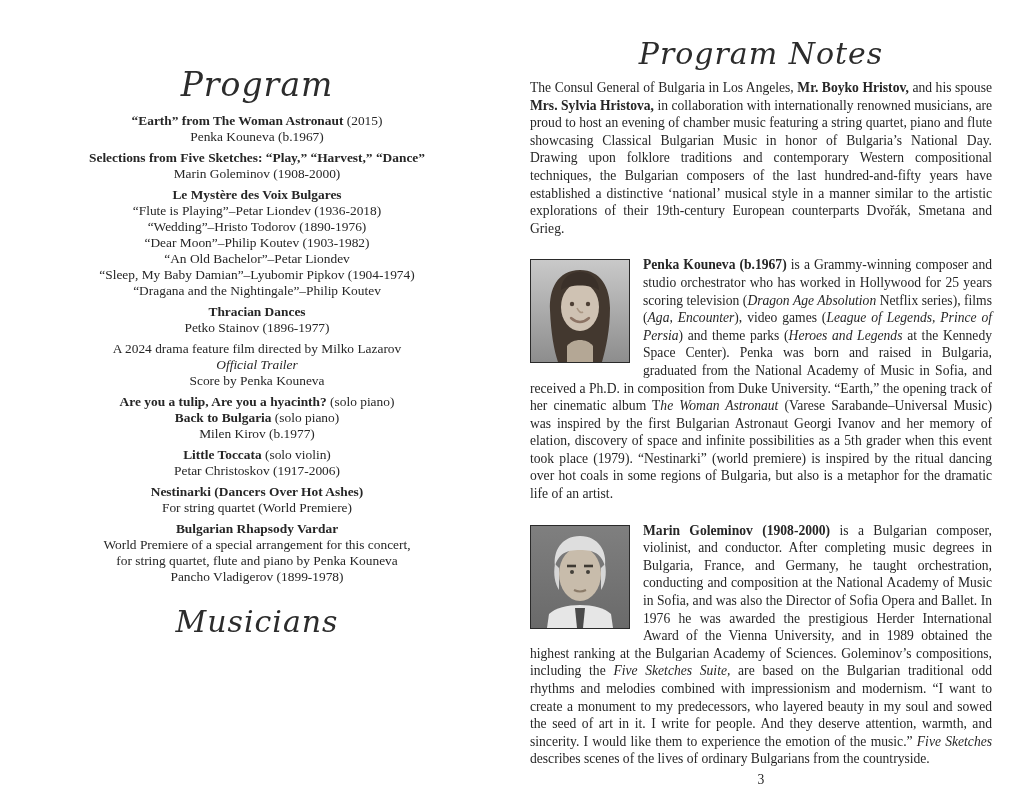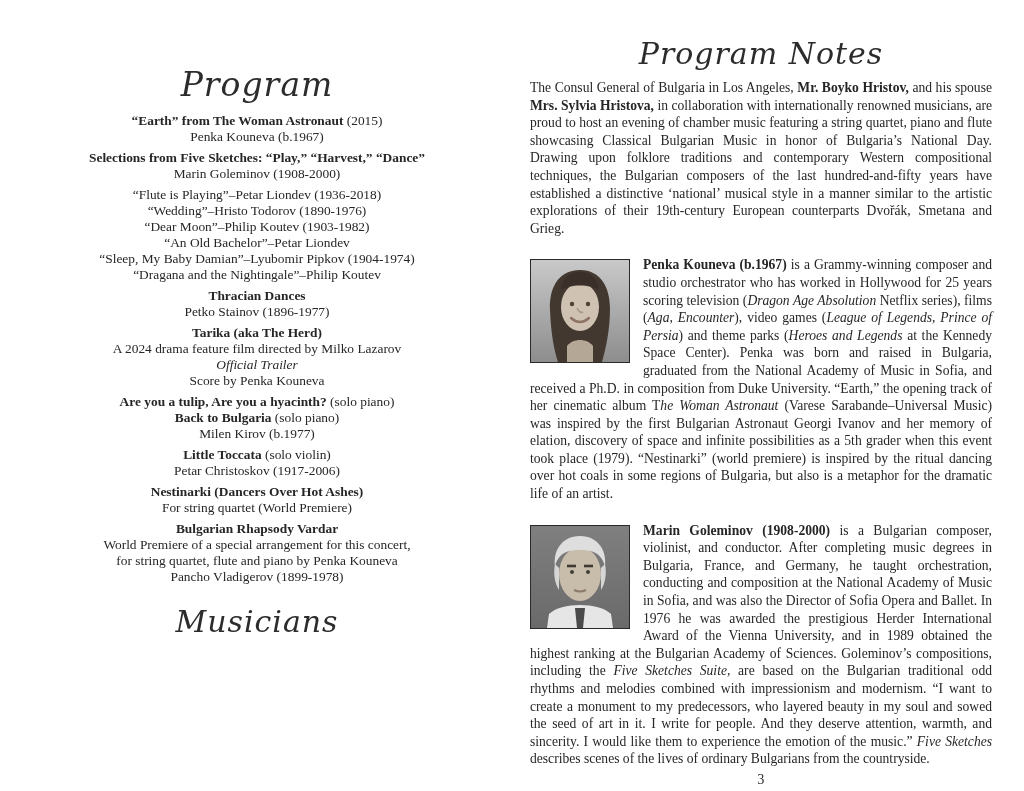--- a/index.html
+++ b/index.html
@@ -45,33 +45,33 @@
     <div>
         <div class="prog-item">
           <div class="line"><span class="b">“Earth” from </span><span class="bi">The Woman Astronaut</span><span> (2015)</span></div>
           <div class="line"><span>Penka Kouneva (b.1967)</span></div>
         </div>
         <div class="prog-item">
           <div class="line"><span class="b">Selections from </span><span class="bi">Five Sketches:</span><span class="b"> “Play,” “Harvest,” “Dance”</span></div>
           <div class="line"><span>Marin Goleminov (1908-2000)</span></div>
         </div>
         <div class="prog-item">
+          <div class="line"><span class="bi">Le Mystère des Voix Bulgares</span></div>
           <div class="line"><span>“Flute is Playing”–Petar Liondev (1936-2018)</span></div>
           <div class="line"><span>“Wedding”–Hristo Todorov (1890-1976)</span></div>
           <div class="line"><span>“Dear Moon”–Philip Koutev (1903-1982)</span></div>
           <div class="line"><span>“An Old Bachelor”–Petar Liondev</span></div>
           <div class="line"><span>“Sleep, My Baby Damian”–Lyubomir Pipkov (1904-1974)</span></div>
           <div class="line"><span>“Dragana and the Nightingale”–Philip Koutev</span></div>
         </div>
         <div class="prog-item">
           <div class="line"><span class="bi">Thracian Dances</span></div>
           <div class="line"><span>Petko Stainov (1896-1977)</span></div>
         </div>
         <div class="prog-item">
-          <div class="line"><span class="bi">Tarika</span><span class="b"> (aka </span><span class="bi">The Herd</span><span class="b">)</span></div>
           <div class="line"><span>A 2024 drama feature film directed by Milko Lazarov</span></div>
           <div class="line"><span class="i">Official Trailer</span></div>
           <div class="line"><span>Score by Penka Kouneva</span></div>
         </div>
         <div class="prog-item">
           <div class="line"><span class="bi">Are you a tulip, Are you a hyacinth?</span><span> (solo piano)</span></div>
           <div class="line"><span class="bi">Back to Bulgaria</span><span> (solo piano)</span></div>
           <div class="line"><span>Milen Kirov (b.1977)</span></div>
         </div>
         <div class="prog-item">

